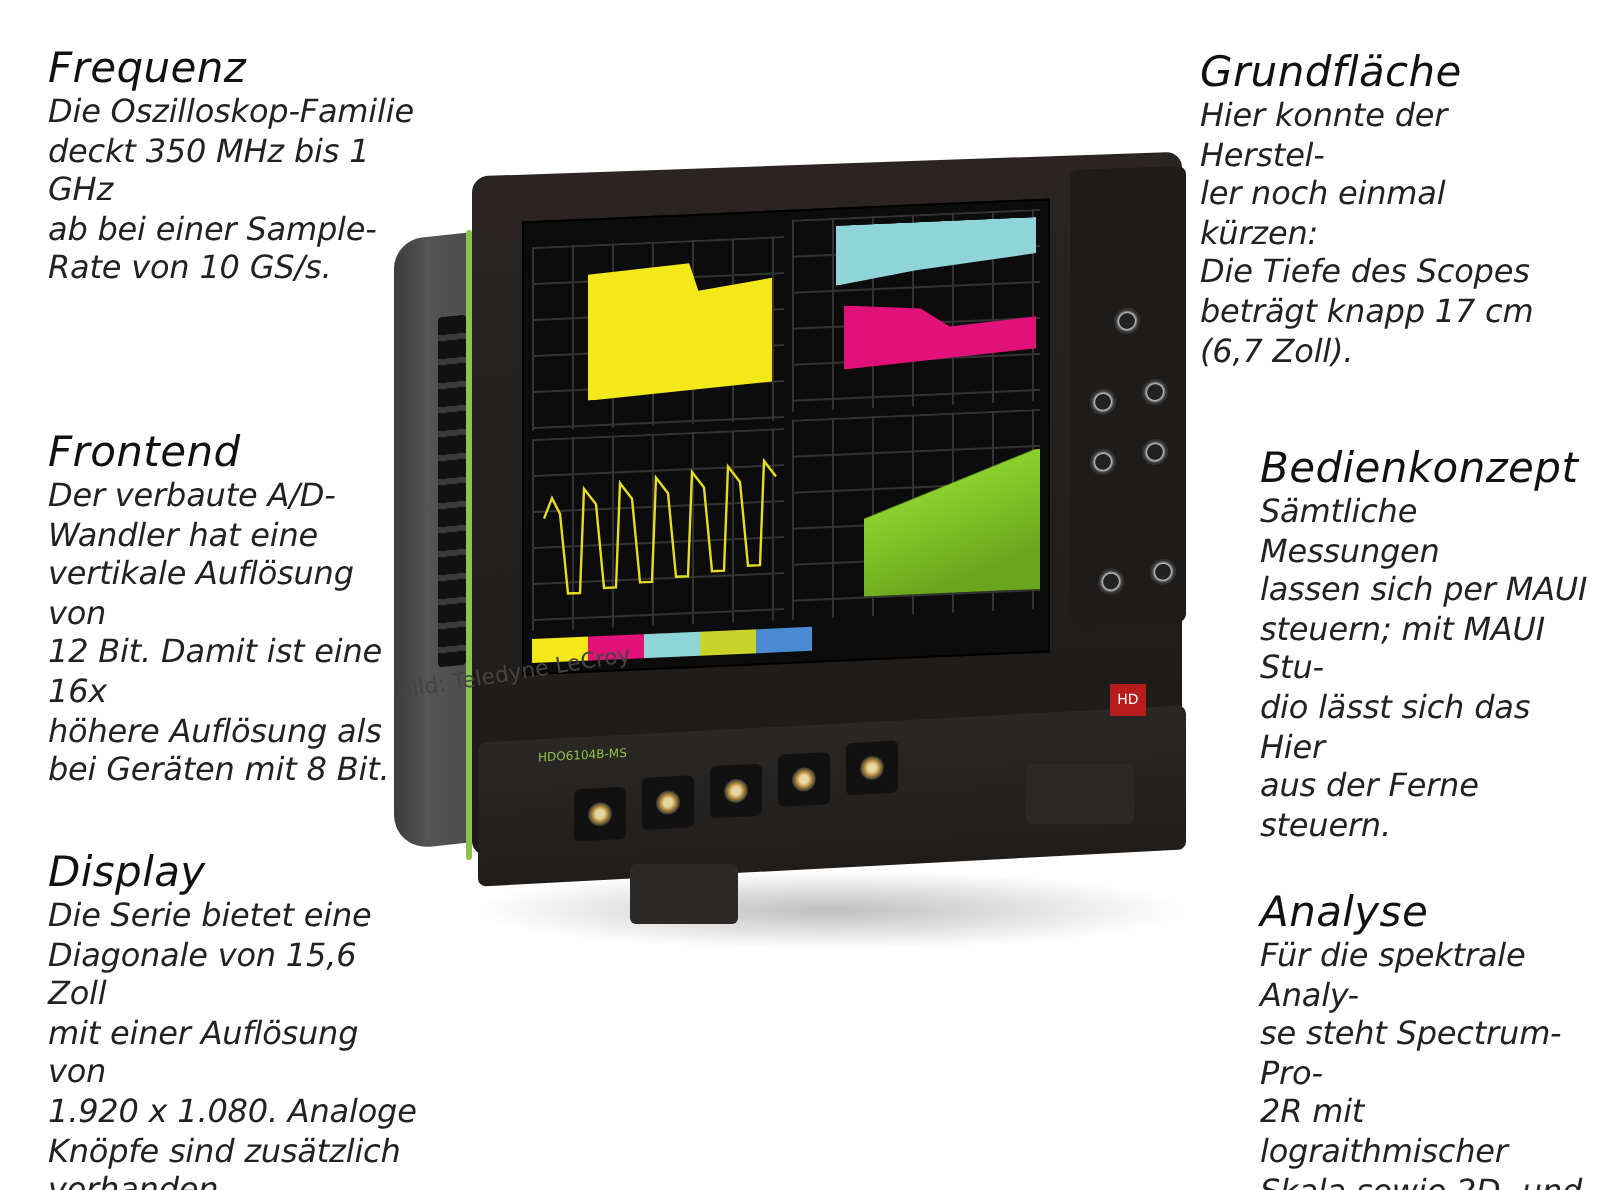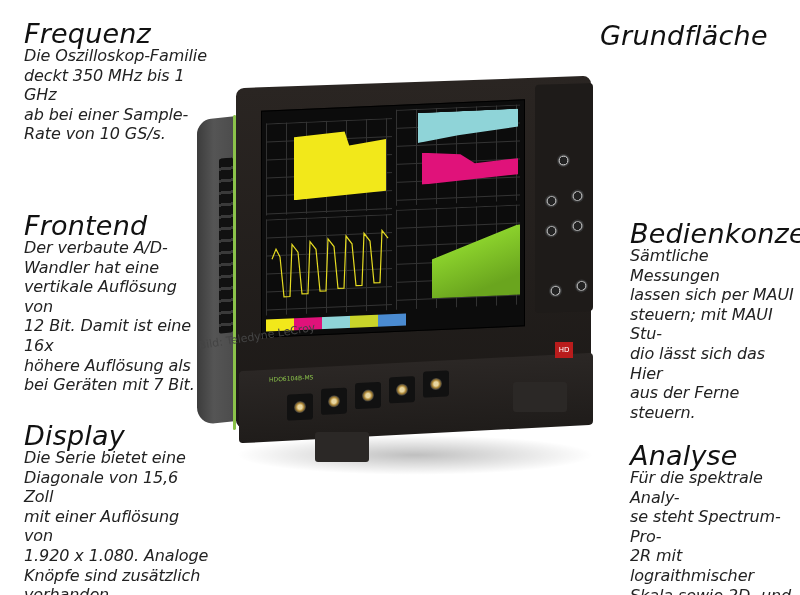--- a/index.html
+++ b/index.html
@@ -1,20 +1,20 @@
 <!DOCTYPE html>
 <html><head>
 <meta charset="utf-8">
 <style>
   html, body { margin:0; padding:0; background:#ffffff; }
   body { width:800px; height:595px; position:relative; overflow:hidden;
          font-family:"DejaVu Sans", "Liberation Sans", sans-serif; color:#1a1a1a; }
 
   .block { position:absolute; width:185px; }
-  .block h2 { margin:0; font-style:italic; font-weight:normal; font-size:27px;
+  .block h2 { margin:0; font-style:italic; font-weight:normal; font-size:21px;
               line-height:24px; letter-spacing:0.2px; color:#111; }
   .block p { margin:0; font-style:italic; font-size:16px; line-height:19.6px;
              color:#222; white-space:pre-line; letter-spacing:-0.1px; }
 
   #blk-frequenz     { left:24px;  top:22px; }
   #blk-frontend     { left:24px;  top:214px; }
   #blk-display      { left:24px;  top:424px; }
   #blk-grundflaeche { left:600px; top:24px; width:170px; }
   #blk-bedien       { left:630px; top:222px; width:170px; }
   #blk-analyse      { left:630px; top:444px; width:170px; }
@@ -70,34 +70,39 @@
 ab bei einer Sample-
 Rate von 10 GS/s.</p>
 </div>
 <div class="block" id="blk-frontend">
   <h2>Frontend</h2>
   <p>Der verbaute A/D-
 Wandler hat eine
 vertikale Auflösung von
 12 Bit. Damit ist eine 16x
 höhere Auflösung als
-bei Geräten mit 7 Bit.</p>
+bei Geräten mit 8 Bit.</p>
 </div>
 <div class="block" id="blk-display">
   <h2>Display</h2>
   <p>Die Serie bietet eine
 Diagonale von 15,6 Zoll
 mit einer Auflösung von
 1.920 x 1.080. Analoge
 Knöpfe sind zusätzlich
 vorhanden.</p>
 </div>
 
 <div class="block" id="blk-grundflaeche">
   <h2>Grundfläche</h2>
+  <p>Hier konnte der Herstel-
+ler noch einmal kürzen:
+Die Tiefe des Scopes
+beträgt knapp 17 cm
+(6,7 Zoll).</p>
 </div>
 <div class="block" id="blk-bedien">
   <h2>Bedienkonzept</h2>
   <p>Sämtliche Messungen
 lassen sich per MAUI
 steuern; mit MAUI Stu-
 dio lässt sich das Hier
 aus der Ferne steuern.</p>
 </div>
 <div class="block" id="blk-analyse">

